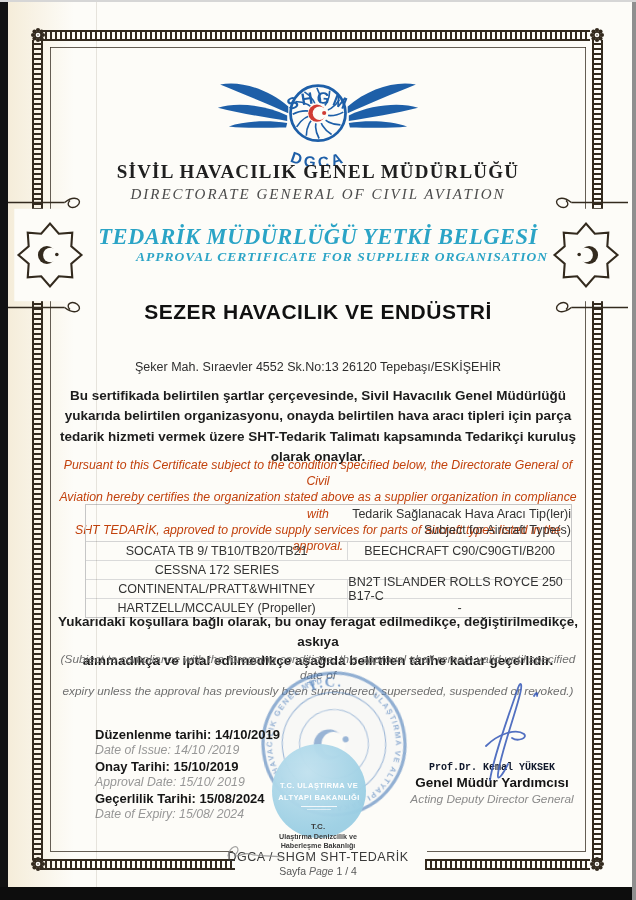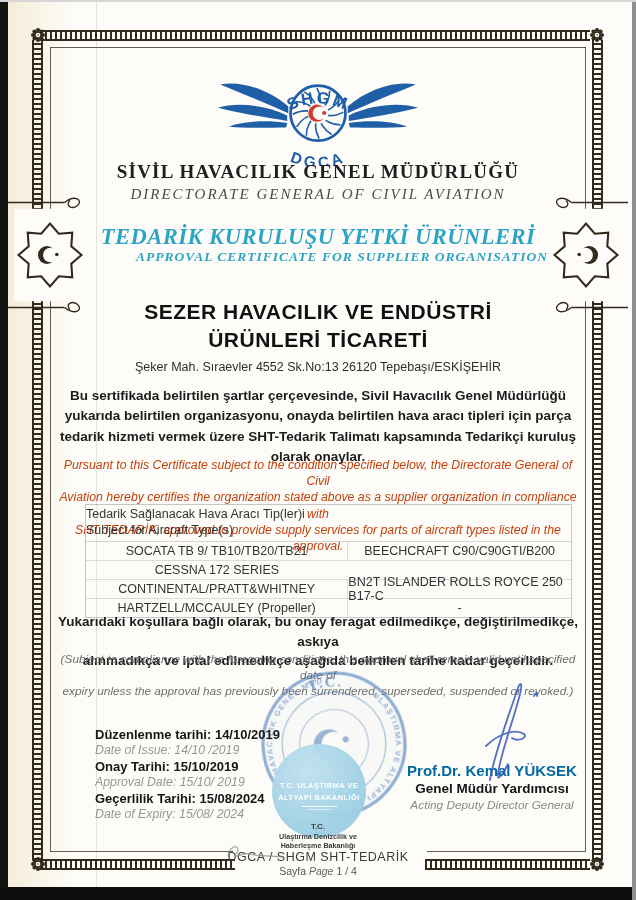--- a/index.html
+++ b/index.html
@@ -31,42 +31,42 @@
   .title-tr{top:224px;font-family:"Liberation Serif",serif;font-style:italic;font-weight:bold;font-size:22.5px;letter-spacing:.5px;color:#2ba4c6;}
   .title-en{top:249px;font-family:"Liberation Serif",serif;font-style:italic;font-weight:bold;font-size:13.5px;letter-spacing:1px;color:#2ba4c6;padding-left:24px;}
   .org1{top:300px;font-weight:bold;font-size:21px;letter-spacing:.5px;color:#111;}
   .org2{top:328px;font-weight:bold;font-size:21px;letter-spacing:.5px;color:#111;}
   .address{top:360px;font-size:12.5px;color:#2e2e2e;}
   .prewrap{white-space:pre-line;}
   .para-tr{position:absolute;left:58px;top:386px;width:520px;text-align:center;font-weight:bold;font-size:13.5px;line-height:1.5;color:#1c1c1c;z-index:4;}
   .para-en{position:absolute;left:54px;top:457px;width:528px;text-align:center;font-style:italic;font-size:12.3px;line-height:1.32;color:#c2410c;z-index:4;}
   
   .atable{position:absolute;left:85px;top:504px;width:485px;border:1px solid #c6c6c6;font-size:12.5px;color:#333;z-index:4;background:transparent;}
-  .t-header{border-bottom:1px solid #d4d4d4;text-align:left;padding:1px 0 2px;line-height:1.3;}
+  .t-header{border-bottom:1px solid #d4d4d4;text-align:right;padding:1px 0 2px;line-height:1.3;}
   .t-row{display:flex;border-bottom:1px solid #dadada;height:18px;align-items:stretch;}
   .t-row:last-child{border-bottom:none;}
   .t-cell{width:54%;display:flex;align-items:center;justify-content:center;}
   .t-cell.right{width:46%;border-left:1px solid #dadada;}
   
   .validity-tr{position:absolute;left:48px;top:612px;width:540px;text-align:center;font-weight:bold;font-size:13.5px;line-height:1.45;color:#1c1c1c;z-index:4;}
   .validity-en{position:absolute;left:48px;top:652px;width:540px;text-align:center;font-style:italic;font-size:11.8px;line-height:1.35;color:#6f6f6f;z-index:4;}
   
   .stamp{position:absolute;left:258px;top:668px;width:152px;height:152px;z-index:5;transform:rotate(-8deg);filter:blur(.3px);}
   .seal{position:absolute;left:272px;top:744px;width:94px;height:94px;border-radius:50%;z-index:6;
         background:radial-gradient(circle at 38% 30%,#c2e2ef,#9ccfe4 72%);color:#fff;text-align:center;
         font-size:7.5px;font-weight:bold;letter-spacing:.4px;line-height:1.55;padding-top:0;box-sizing:border-box;opacity:.97;}
   .seal-inner{padding-top:36px;}
   .seal-bar{width:36px;height:1px;background:rgba(255,255,255,.85);margin:3px auto 2px;}
   .seal-bar2{width:24px;height:1px;background:rgba(255,255,255,.55);margin:0 auto;}
   
   .dates{position:absolute;left:95px;top:727px;z-index:6;}
   .d-tr{font-weight:bold;font-size:13px;color:#161616;height:16px;}
   .d-en{font-style:italic;font-size:12.3px;color:#979797;height:16px;}
   .sign{position:absolute;left:378px;top:762px;width:228px;text-align:center;z-index:6;}
-  .s-name{font-weight:bold;font-size:15px;color:#0369a1;}
+  .s-name{font-weight:bold;font-size:10px;color:#0f172a;font-family:Liberation Mono, monospace;}
   .s-title{font-weight:bold;font-size:13.5px;color:#141414;margin-top:2px;}
   .s-en{font-style:italic;font-size:11.8px;color:#8a8a8a;margin-top:2px;}
   .sig-svg{position:absolute;left:428px;top:676px;z-index:7;}
   
   .foot{position:absolute;left:0;width:636px;text-align:center;z-index:6;}
   .f-tc{top:822px;font-size:8px;font-weight:bold;color:#3c3c3c;}
   .f-m1{top:832px;font-size:7.2px;font-weight:bold;color:#3c3c3c;}
   .f-m2{top:841px;font-size:7.2px;font-weight:bold;color:#3c3c3c;}
   .f-code{top:850px;font-size:12.5px;color:#3a3a3a;letter-spacing:.5px;}
   .f-page{top:865px;font-size:10.5px;color:#555;}
@@ -217,25 +217,24 @@
         <textPath href="#arcShgm" startOffset="50%" text-anchor="middle">SHGM</textPath>
       </text>
       <text font-family="Liberation Sans, sans-serif" font-size="14" font-weight="bold" fill="#1e5fa8" letter-spacing="3">
         <textPath href="#arcDgca" startOffset="50%" text-anchor="middle">DGCA</textPath>
       </text>
     </svg>
   </div>
 
   <div class="ctext authority-tr">SİVİL HAVACILIK GENEL MÜDÜRLÜĞÜ</div>
   <div class="ctext authority-en">DIRECTORATE GENERAL OF CIVIL AVIATION</div>
-  <div class="ctext title-tr">TEDARİK KURULUŞU YETKİ ÜRÜNLERİ</div>
+  <div class="ctext title-tr">TEDARİK MÜDÜRLÜĞÜ YETKİ BELGESİ</div>
   <div class="ctext title-en">APPROVAL CERTIFICATE FOR SUPPLIER ORGANISATION</div>
 
   <div class="ctext org1">SEZER HAVACILIK VE ENDÜSTRİ</div>
-  <div class="ctext org2">ÜRÜNLERİ TİCARETİ</div>
   <div class="ctext address">Şeker Mah. Sıraevler 4552 Sk.No:13 26120 Tepebaşı/ESKİŞEHİR</div>
 
   <div class="para-tr prewrap">Bu sertifikada belirtilen şartlar çerçevesinde, Sivil Havacılık Genel Müdürlüğü
 yukarıda belirtilen organizasyonu, onayda belirtilen hava aracı tipleri için parça
 tedarik hizmeti vermek üzere SHT-Tedarik Talimatı kapsamında Tedarikçi kuruluş
 olarak onaylar.</div>
   <div class="para-en prewrap">Pursuant to this Certificate subject to the condition specified below, the Directorate General of Civil
 Aviation hereby certifies the organization stated above as a supplier organization in compliance with
 SHT TEDARİK, approved to provide supply services for parts of aircraft types listed in the approval.</div>
 

